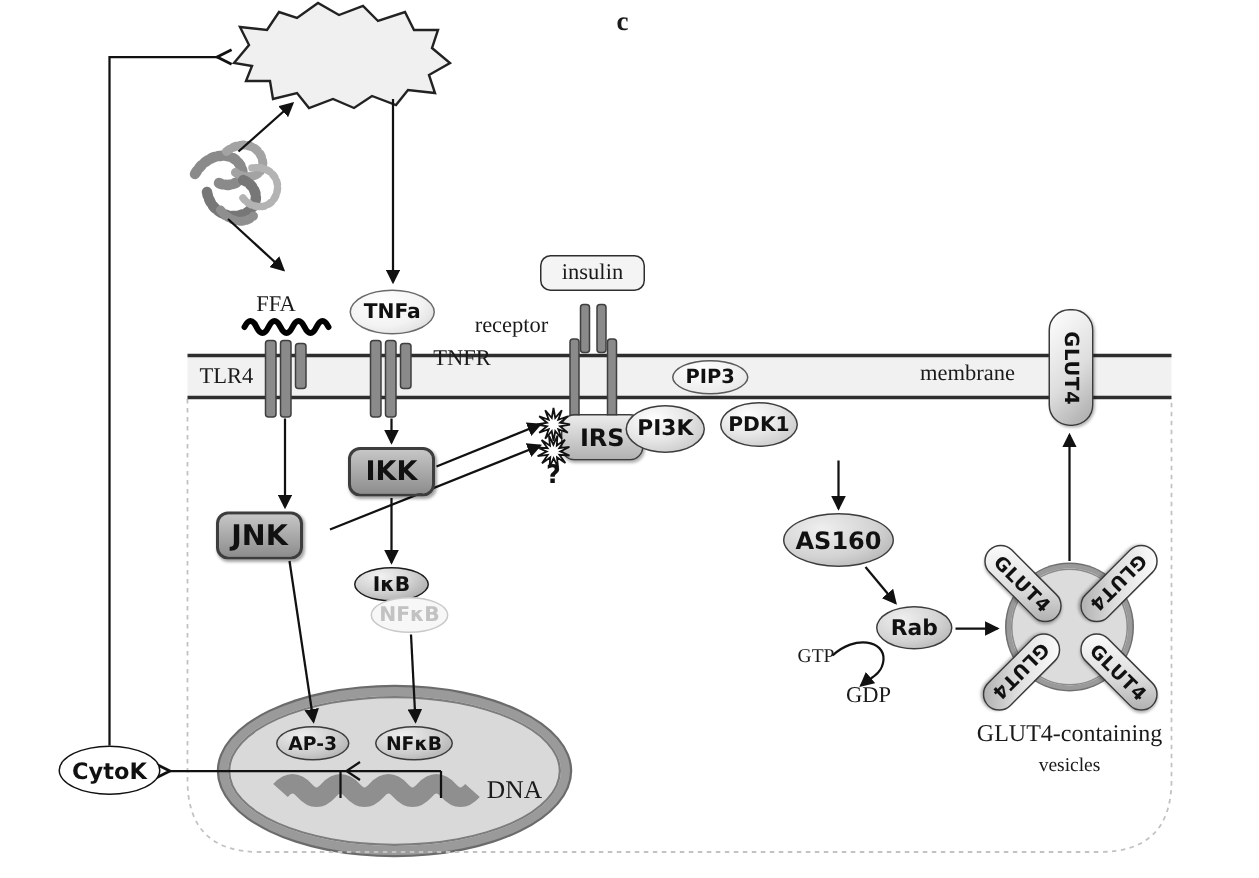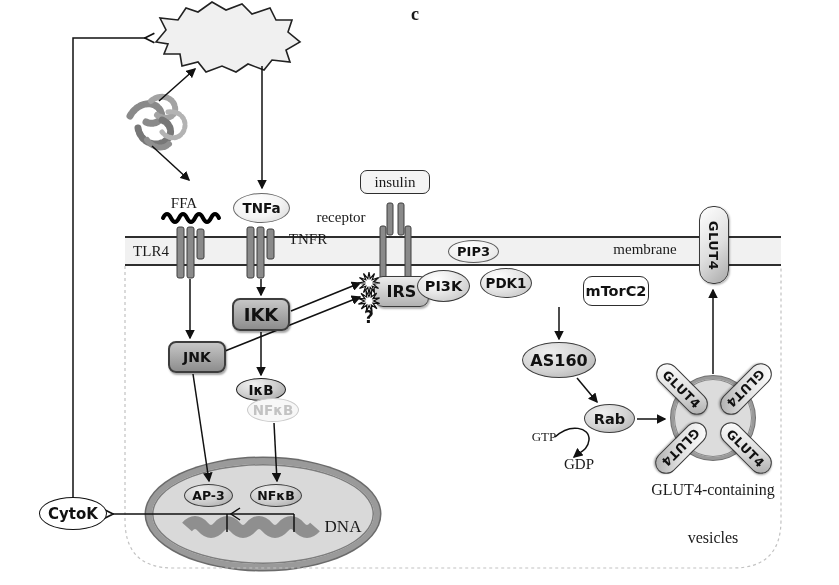--- a/index.html
+++ b/index.html
@@ -139,39 +139,36 @@
   <div class="abs z3 ell comic" style="left:417px;top:270px;width:53px;height:32px;font-size:14.5px;">
     <span>PI3K</span>
   </div>
   <div class="abs z3 ell comic" style="left:448px;top:240px;width:51px;height:23px;font-size:13px;border-width:1.2px;border-color:#5a5a5a;
               background:radial-gradient(ellipse at 38% 28%,#ffffff,#ececec 70%,#d8d8d8 100%);">
     <span>PIP3</span>
   </div>
   <div class="abs z3 ell comic" style="left:480px;top:268px;width:52px;height:30px;font-size:13.5px;">
     <span>PDK1</span>
   </div>
-  <div class="abs z3 lightbox comic" style="left:583px;top:276px;width:66px;height:30px;font-size:14.5px;background:#fff;border-radius:9px;">
-    <span>mTorC2</span>
-  </div>
 
   <div class="abs z3 ell comic" style="left:522px;top:342px;width:74px;height:36px;font-size:16px;
               background:radial-gradient(ellipse at 35% 28%,#efefef 0%,#d2d2d2 55%,#a8a8a8 100%);">
     <span>AS160</span>
   </div>
   <div class="abs z3 ell comic" style="left:584px;top:404px;width:51px;height:29px;font-size:14.5px;
               background:radial-gradient(ellipse at 35% 28%,#efefef 0%,#d2d2d2 55%,#a8a8a8 100%);">
     <span>Rab</span>
   </div>
   <div class="abs z3 serif ctr" style="left:524px;top:427px;width:40px;height:19px;font-size:13px;">GTP</div>
   <div class="abs z3 serif ctr" style="left:558px;top:455px;width:42px;height:19px;font-size:15px;">GDP</div>
 
   <div class="abs z3 box comic" style="left:232px;top:298px;width:58px;height:33px;font-size:18px;">
     <span>IKK</span>
   </div>
-  <div class="abs z3 box comic" style="left:168px;top:341px;width:58px;height:32px;font-size:14px;">
+  <div class="abs z3 box comic" style="left:144px;top:341px;width:58px;height:32px;font-size:19px;">
     <span>JNK</span>
   </div>
   <div class="abs z3 ell comic" style="left:236px;top:378px;width:50px;height:23px;font-size:13.5px;
               background:radial-gradient(ellipse at 35% 25%,#f2f2f2 0%,#cfcfcf 50%,#9b9b9b 100%);border-width:1.6px;border-color:#1c1c1c;">
     <span>IκB</span>
   </div>
   <div class="abs z3 ell comic" style="left:247px;top:398px;width:52px;height:24px;font-size:13.5px;color:#c2c2c2;
               background:#f7f7f7;border:1.4px solid #c9c9c9;">
     <span>NFκB</span>
   </div>
@@ -203,20 +200,20 @@
   <div class="abs z4 pill" style="left:714px;top:378px;width:64px;height:22px;transform:rotate(135deg);">
     <span class="comic" style="font-size:12.5px;letter-spacing:.5px;">GLUT4</span>
   </div>
   <div class="abs z4 pill" style="left:649px;top:437px;width:64px;height:22px;transform:rotate(135deg);">
     <span class="comic" style="font-size:12.5px;letter-spacing:.5px;">GLUT4</span>
   </div>
   <div class="abs z4 pill" style="left:714px;top:437px;width:64px;height:22px;transform:rotate(45deg);">
     <span class="comic" style="font-size:12.5px;letter-spacing:.5px;">GLUT4</span>
   </div>
   <div class="abs z3 serif ctr" style="left:637px;top:480px;width:152px;height:20px;font-size:16px;">GLUT4-containing</div>
-  <div class="abs z3 serif ctr" style="left:637px;top:500px;width:152px;height:20px;font-size:16px;margin-top:28px;">vesicles</div>
+  <div class="abs z3 serif ctr" style="left:637px;top:500px;width:152px;height:20px;font-size:13px;">vesicles</div>
 
   <svg class="z4" width="839" height="585" viewBox="0 0 839 585" style="pointer-events:none;">
     <polygon transform="translate(369,283)" points="11,0 4.35,1.16 9.53,5.5 3.18,3.18 5.5,9.53 1.16,4.35 0,11 -1.16,4.35 -5.5,9.53 -3.18,3.18 -9.53,5.5 -4.35,1.16 -11,0 -4.35,-1.16 -9.53,-5.5 -3.18,-3.18 -5.5,-9.53 -1.16,-4.35 0,-11 1.16,-4.35 5.5,-9.53 3.18,-3.18 9.53,-5.5 4.35,-1.16" fill="#fff" stroke="#111" stroke-width="1.2"></polygon>
     <polygon transform="translate(369,301) rotate(14)" points="11,0 4.35,1.16 9.53,5.5 3.18,3.18 5.5,9.53 1.16,4.35 0,11 -1.16,4.35 -5.5,9.53 -3.18,3.18 -9.53,5.5 -4.35,1.16 -11,0 -4.35,-1.16 -9.53,-5.5 -3.18,-3.18 -5.5,-9.53 -1.16,-4.35 0,-11 1.16,-4.35 5.5,-9.53 3.18,-3.18 9.53,-5.5 4.35,-1.16" fill="#fff" stroke="#111" stroke-width="1.2"></polygon>
   </svg>
 
 </div>
 
 </body></html>

